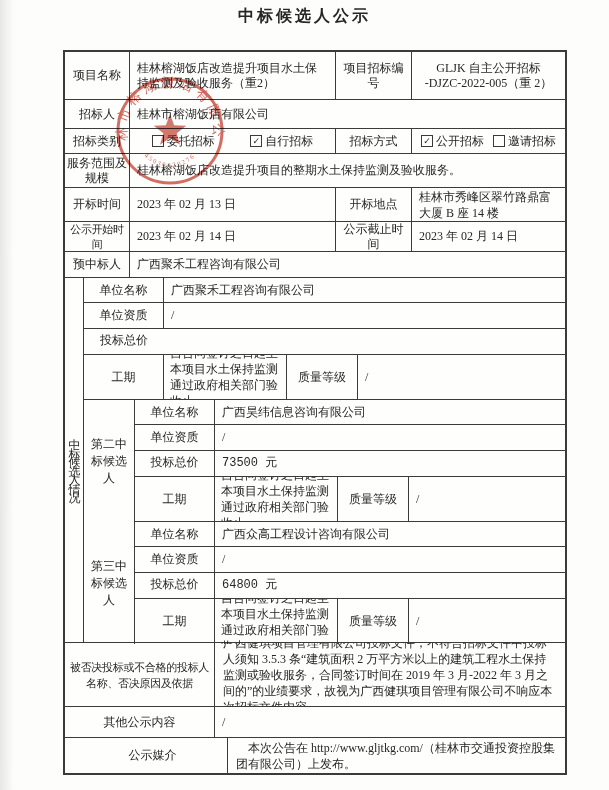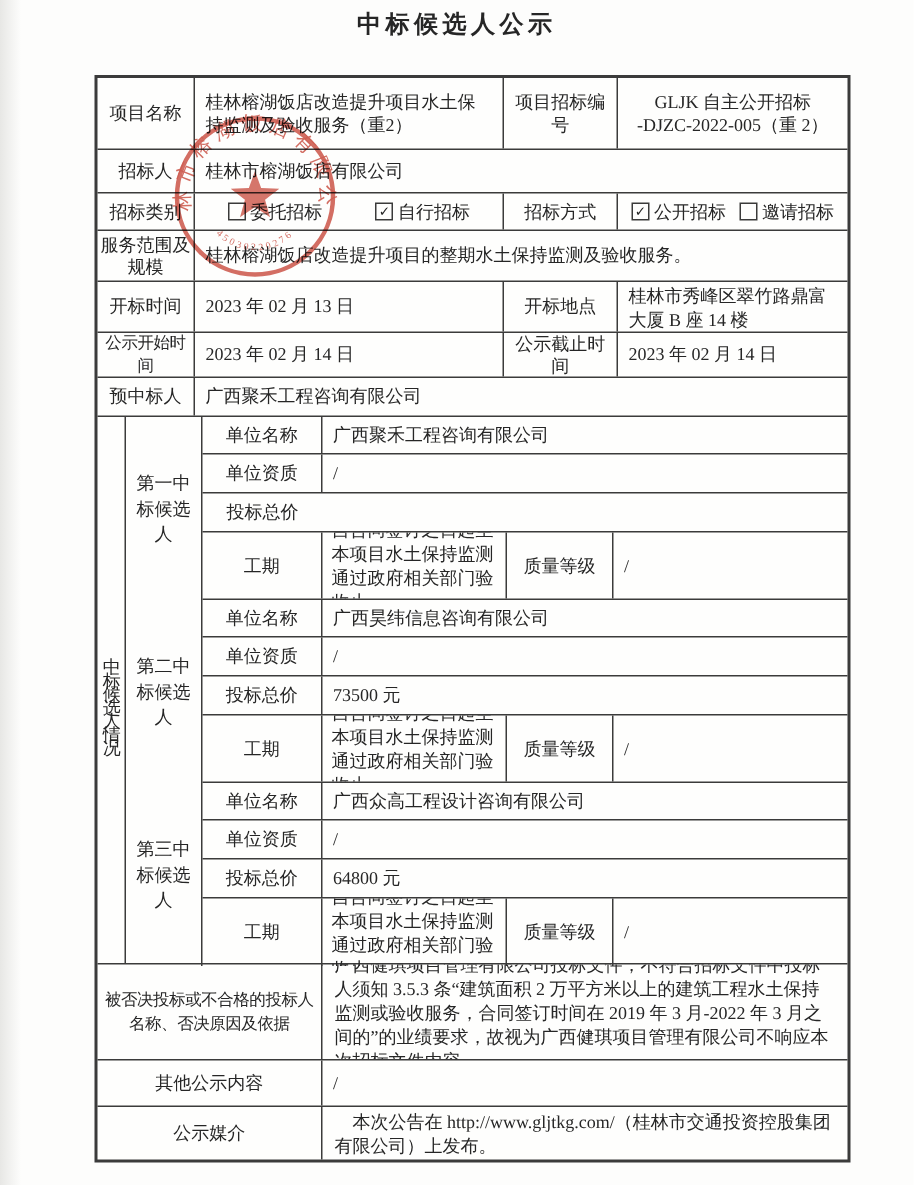--- a/index.html
+++ b/index.html
@@ -27,21 +27,21 @@
     font-size:16px;font-weight:600;letter-spacing:3px;
   }
   .doc-table{
     position:absolute;left:63px;top:50px;width:500px;
     border:2px solid var(--bd);
     box-sizing:content-box;
     font-size:12px;line-height:15px;
     background:rgba(255,255,255,.35);
   }
   .tr{display:flex;box-sizing:border-box;border-bottom:1px solid var(--bd);}
-  .tr.last{border-bottom:none;}
+  .tr.last{border-bottom:none;margin-left:13px;}
   .td{
     box-sizing:border-box;
     border-right:1px solid var(--bd);
     display:flex;align-items:center;
     overflow:hidden;
   }
   .td:last-child{border-right:none;}
   .lab{justify-content:center;text-align:center;padding:1px 2px;}
   .val{padding:2px 7px;text-align:left;}
   .small{font-size:11px;letter-spacing:-0.3px;}
@@ -77,21 +77,21 @@
   .cand-col{flex:1;display:flex;flex-direction:column;}
   .cand-block{display:flex;box-sizing:border-box;}
   .rank{
     width:51px;justify-content:center;text-align:center;
     padding:0 3px;line-height:17px;
   }
   .cand-rows{flex:1;display:flex;flex-direction:column;}
   .crow{display:flex;box-sizing:border-box;border-bottom:1px solid var(--bd);}
   .crow.lastrow{border-bottom:1px solid var(--bd);}
   .cand-block.lastblock .crow.lastrow{border-bottom:none;}
-  .h-c1{height:25px;} .h-c2{height:26px;} .h-c3{height:26px;} .h-c4{height:45px;}
+  .h-c1{height:25px;} .h-c2{height:26px;} .h-c3{height:26px;font-family:Liberation Mono, monospace;} .h-c4{height:45px;}
   .clab{width:80px;justify-content:center;text-align:center;}
   .cval{flex:1;padding:2px 7px;}
   .cdur{width:123px;flex:none;line-height:16px;padding:2px 6px;}
   .cq{width:71px;flex:none;justify-content:center;text-align:center;}
   
   .w-blab{width:150px;}
   .w-bval{flex:1;}
   .longtext{line-height:16px;padding:3px 8px;align-items:center;}
   .indent1{text-indent:1em;}
   
@@ -182,21 +182,20 @@
       <div class="td val" style="flex:1">广西聚禾工程咨询有限公司</div>
     </div>
 
     <div class="tr cand-section" style="height:365px">
       <div class="td side">
         <span class="vtext">中标候选人情况</span>
       </div>
       <div class="cand-col">
 
         <div class="cand-block">
-          <div class="td rank">第一中标候选人</div>
           <div class="cand-rows">
             <div class="crow h-c1">
               <div class="td clab">单位名称</div>
               <div class="td cval">广西聚禾工程咨询有限公司</div>
             </div>
             <div class="crow h-c2">
               <div class="td clab">单位资质</div>
               <div class="td cval">/</div>
             </div>
             <div class="crow h-c3">

